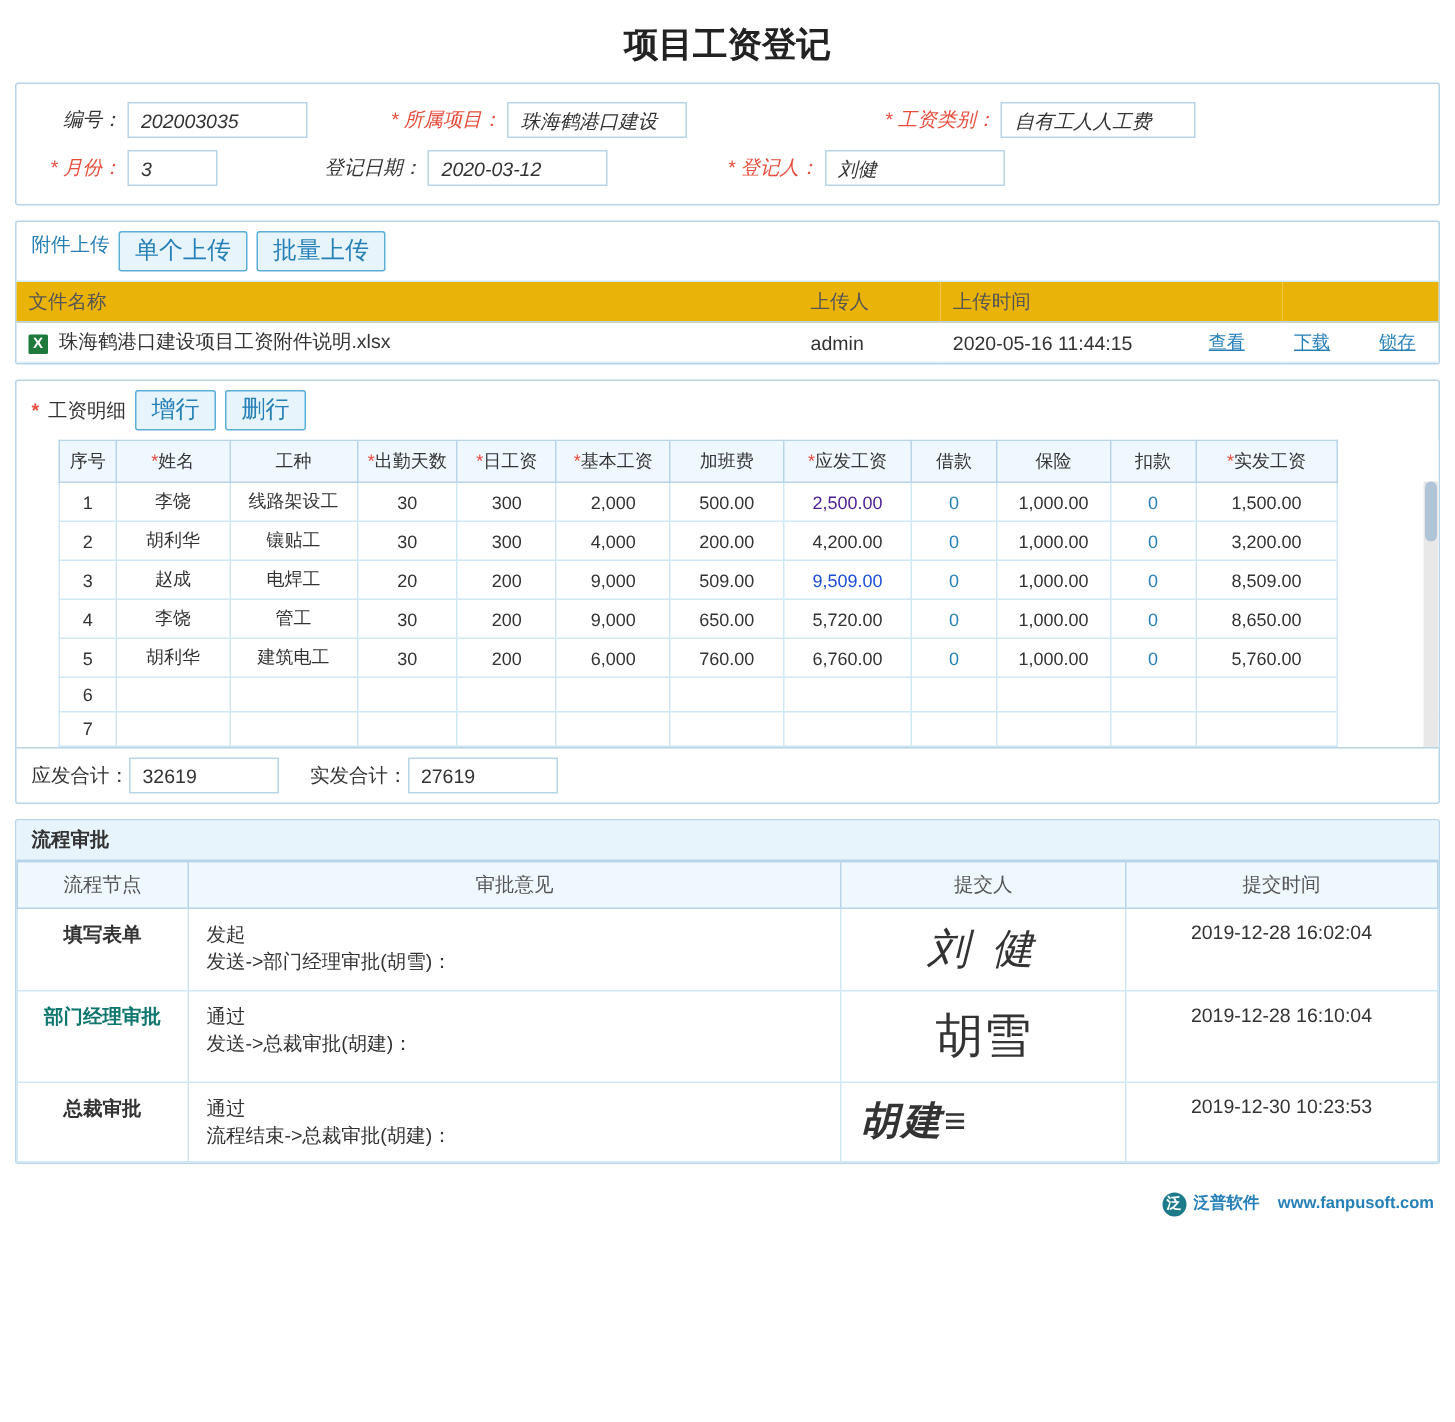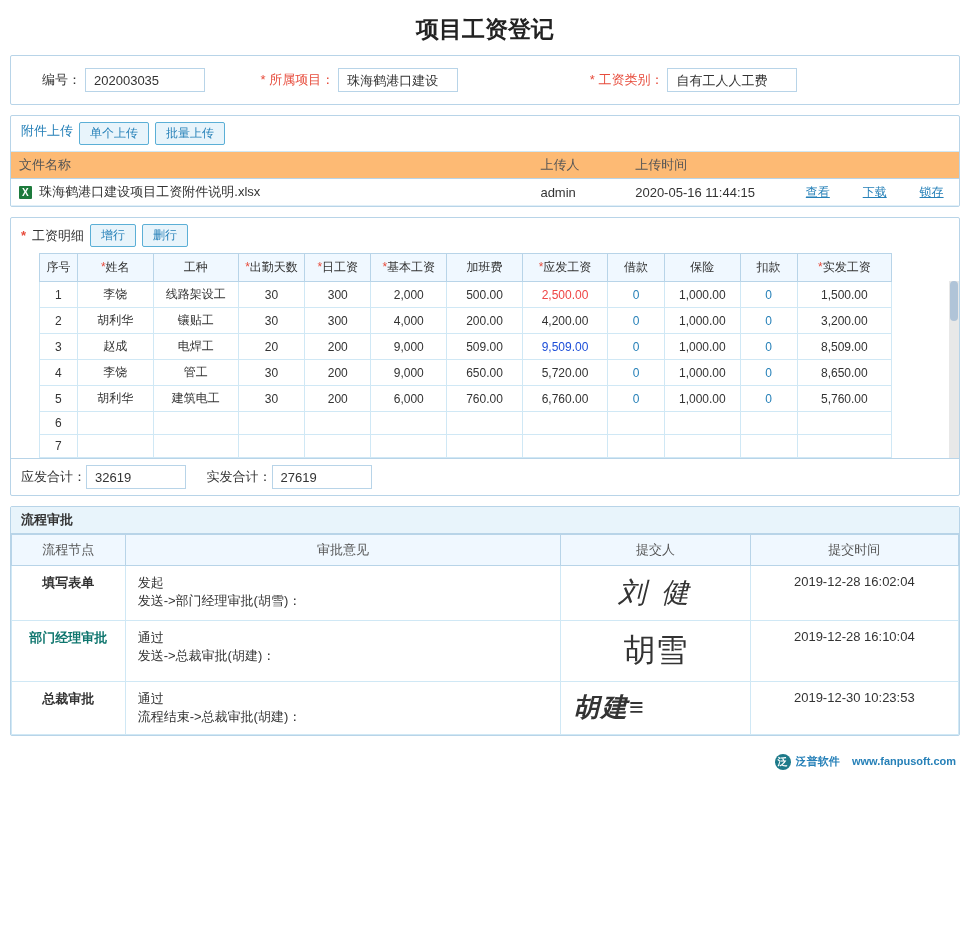--- a/index.html
+++ b/index.html
@@ -57,43 +57,44 @@
       padding: 2px 8px;
       min-width: 120px;
       height: 24px;
       line-height: 20px;
       color: #333;
     }
     .form-cell {
       display: flex;
       align-items: center;
       flex: 1;
+      font-style: italic;
     }
     
     .attachment-toolbar {
       padding: 6px 10px;
       display: flex;
       gap: 6px;
       border-bottom: 1px solid #d0e8f5;
     }
     .toolbar-btn {
       border: 1px solid #5bafd6;
       background: #e8f4fb;
       color: #2680b8;
       padding: 2px 10px;
       cursor: pointer;
       border-radius: 2px;
-      font-size: 12px;
+      font-size: 16px;
     }
     .attachment-table {
       width: 100%;
       border-collapse: collapse;
     }
     .attachment-table th {
-      background: #fdba74;
+      background: #eab308;
       border-bottom: 1px solid #b8d4e8;
       padding: 4px 8px;
       text-align: left;
       font-weight: normal;
       color: #555;
     }
     .attachment-table td {
       padding: 4px 8px;
       border-bottom: 1px solid #e0eff8;
     }
@@ -210,20 +211,35 @@
         <span class="form-value">202003035</span>
       </div>
       <div class="form-cell" style="flex:1.1">
         <span class="form-label">* 所属项目：</span>
         <span class="form-value">珠海鹤港口建设</span>
       </div>
       <div class="form-cell" style="flex:1.2">
         <span class="form-label">* 工资类别：</span>
         <span class="form-value" style="min-width:130px">自有工人人工费</span>
       </div>
+    </div>
+    <div class="form-row">
+      <div class="form-cell" style="flex:0.8">
+        <span class="form-label">* 月份：</span>
+        <span class="form-value" style="min-width:60px">3</span>
+      </div>
+      <div class="form-cell" style="flex:1.1">
+        <span class="form-label-plain">登记日期：</span>
+        <span class="form-value">2020-03-12</span>
+      </div>
+      <div class="form-cell" style="flex:1.2">
+        <span class="form-label">* 登记人：</span>
+        <span class="form-value">刘健</span>
+      </div>
+      <div class="form-cell" style="flex:0.7"></div>
     </div>
   </div>
 </div>
 
 <div class="section">
   <div class="attachment-toolbar">
     <span style="color:#2680b8;font-size:13px;">附件上传</span>
     <button class="toolbar-btn">单个上传</button>
     <button class="toolbar-btn">批量上传</button>
   </div>
@@ -283,21 +299,21 @@
       <tbody id="wage-tbody">
 
       <tr>
             <td>1</td>
             <td>李饶</td>
             <td>线路架设工</td>
             <td>30</td>
             <td>300</td>
             <td>2,000</td>
             <td>500.00</td>
-            <td style="color: #ef4444;">2,500.00</td>
+            <td style="color: #4c1d95;">2,500.00</td>
             <td style="color: rgb(38, 128, 184);">0</td>
             <td style="color: rgb(51, 51, 51);">1,000.00</td>
             <td style="color: rgb(38, 128, 184);">0</td>
             <td style="color: rgb(51, 51, 51);">1,500.00</td>
             <td style="border: none; background: rgb(255, 255, 255); width: 10px; padding: 0px;"></td>
           </tr>
           <tr>
             <td>2</td>
             <td>胡利华</td>
             <td>镶贴工</td>

